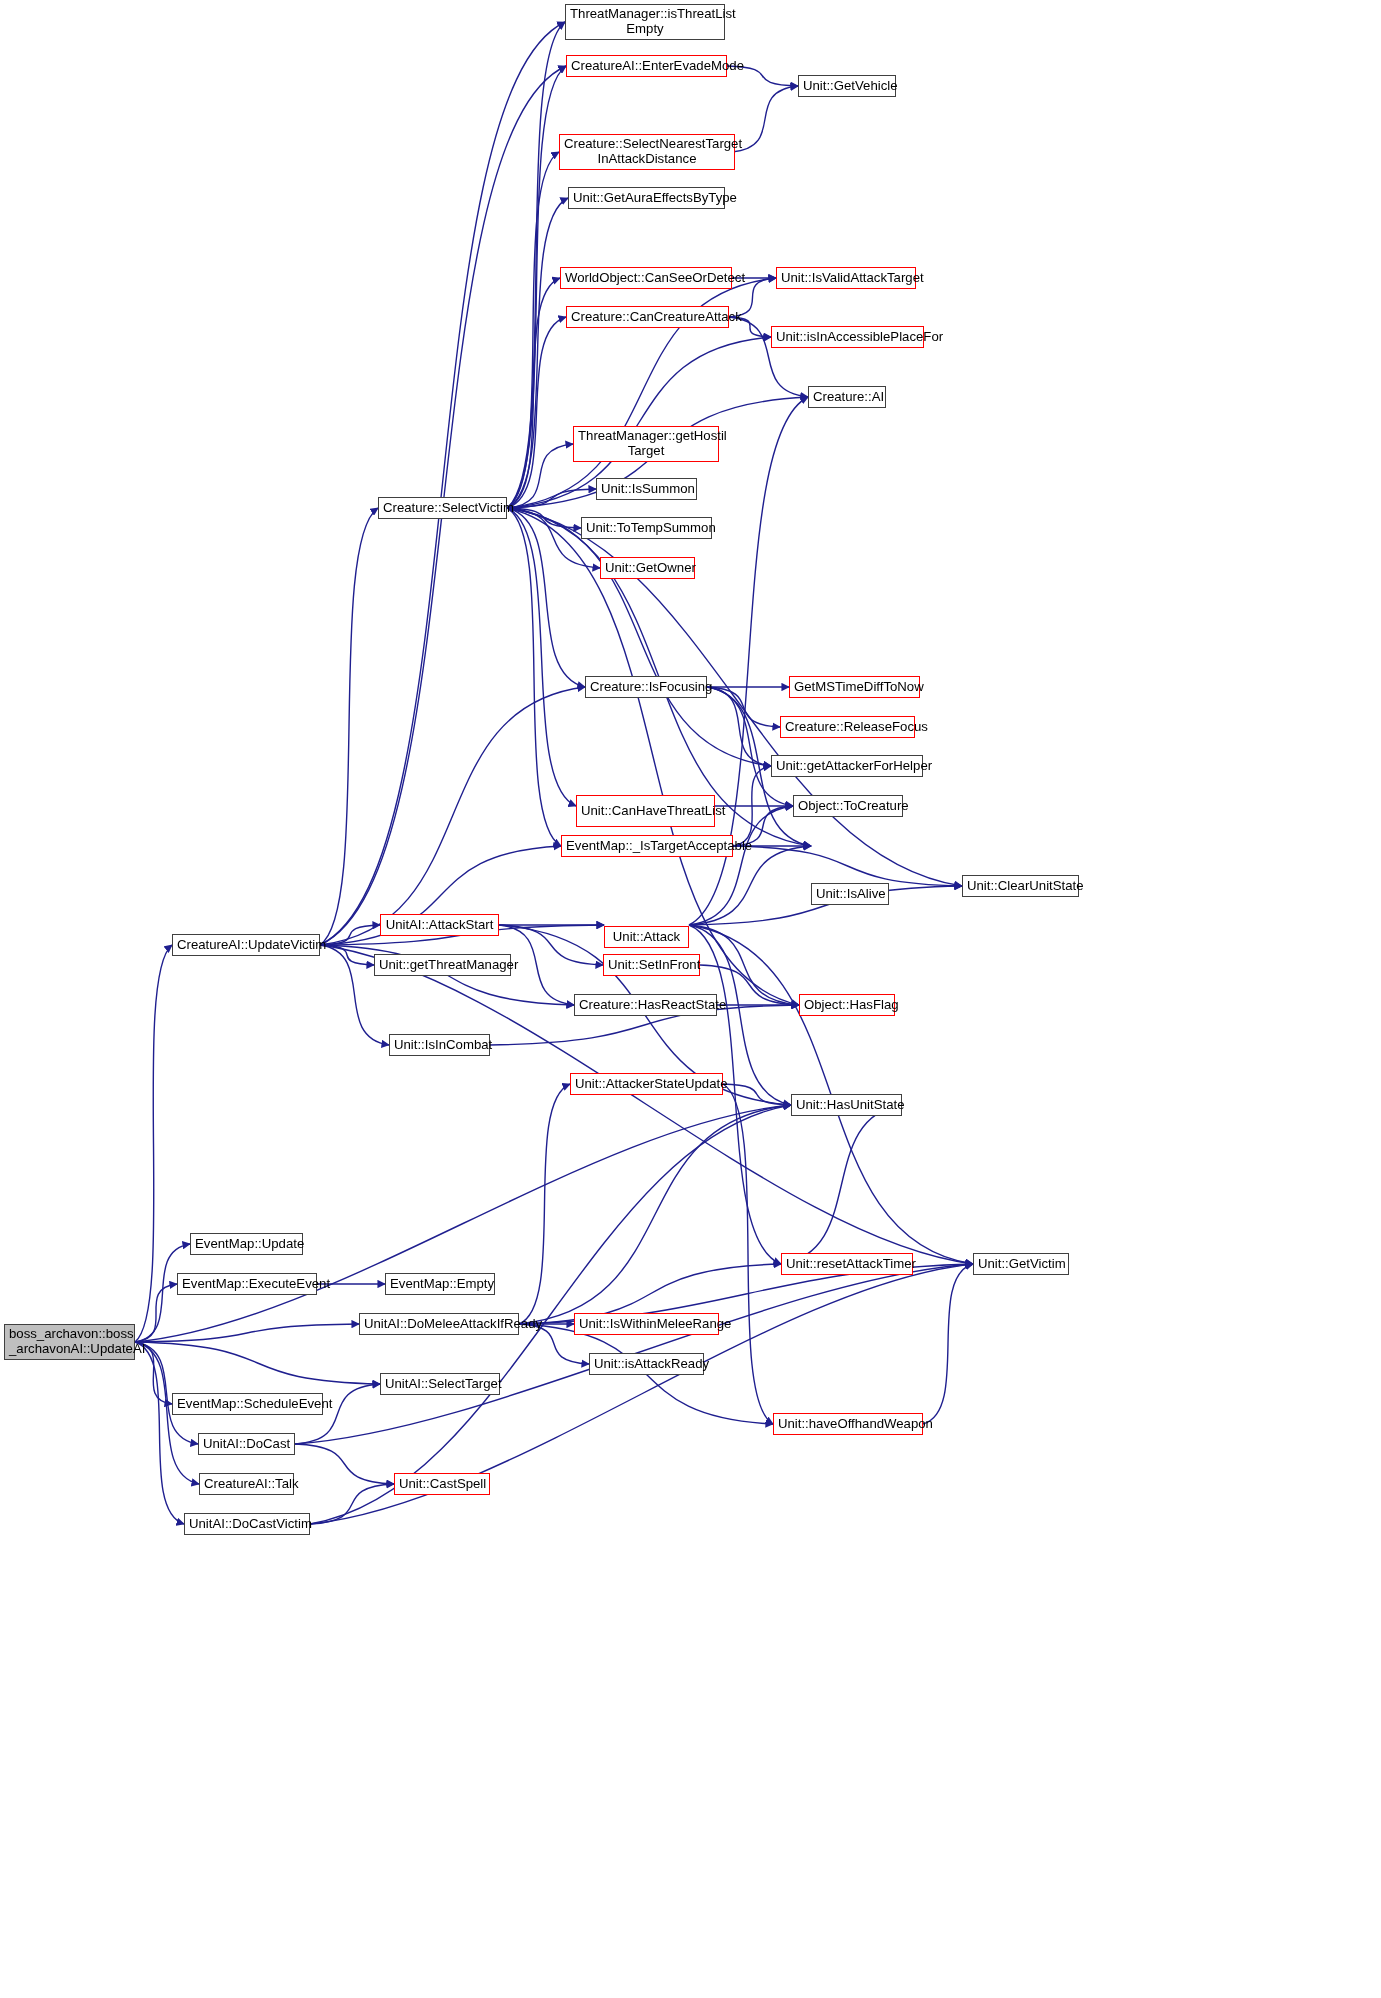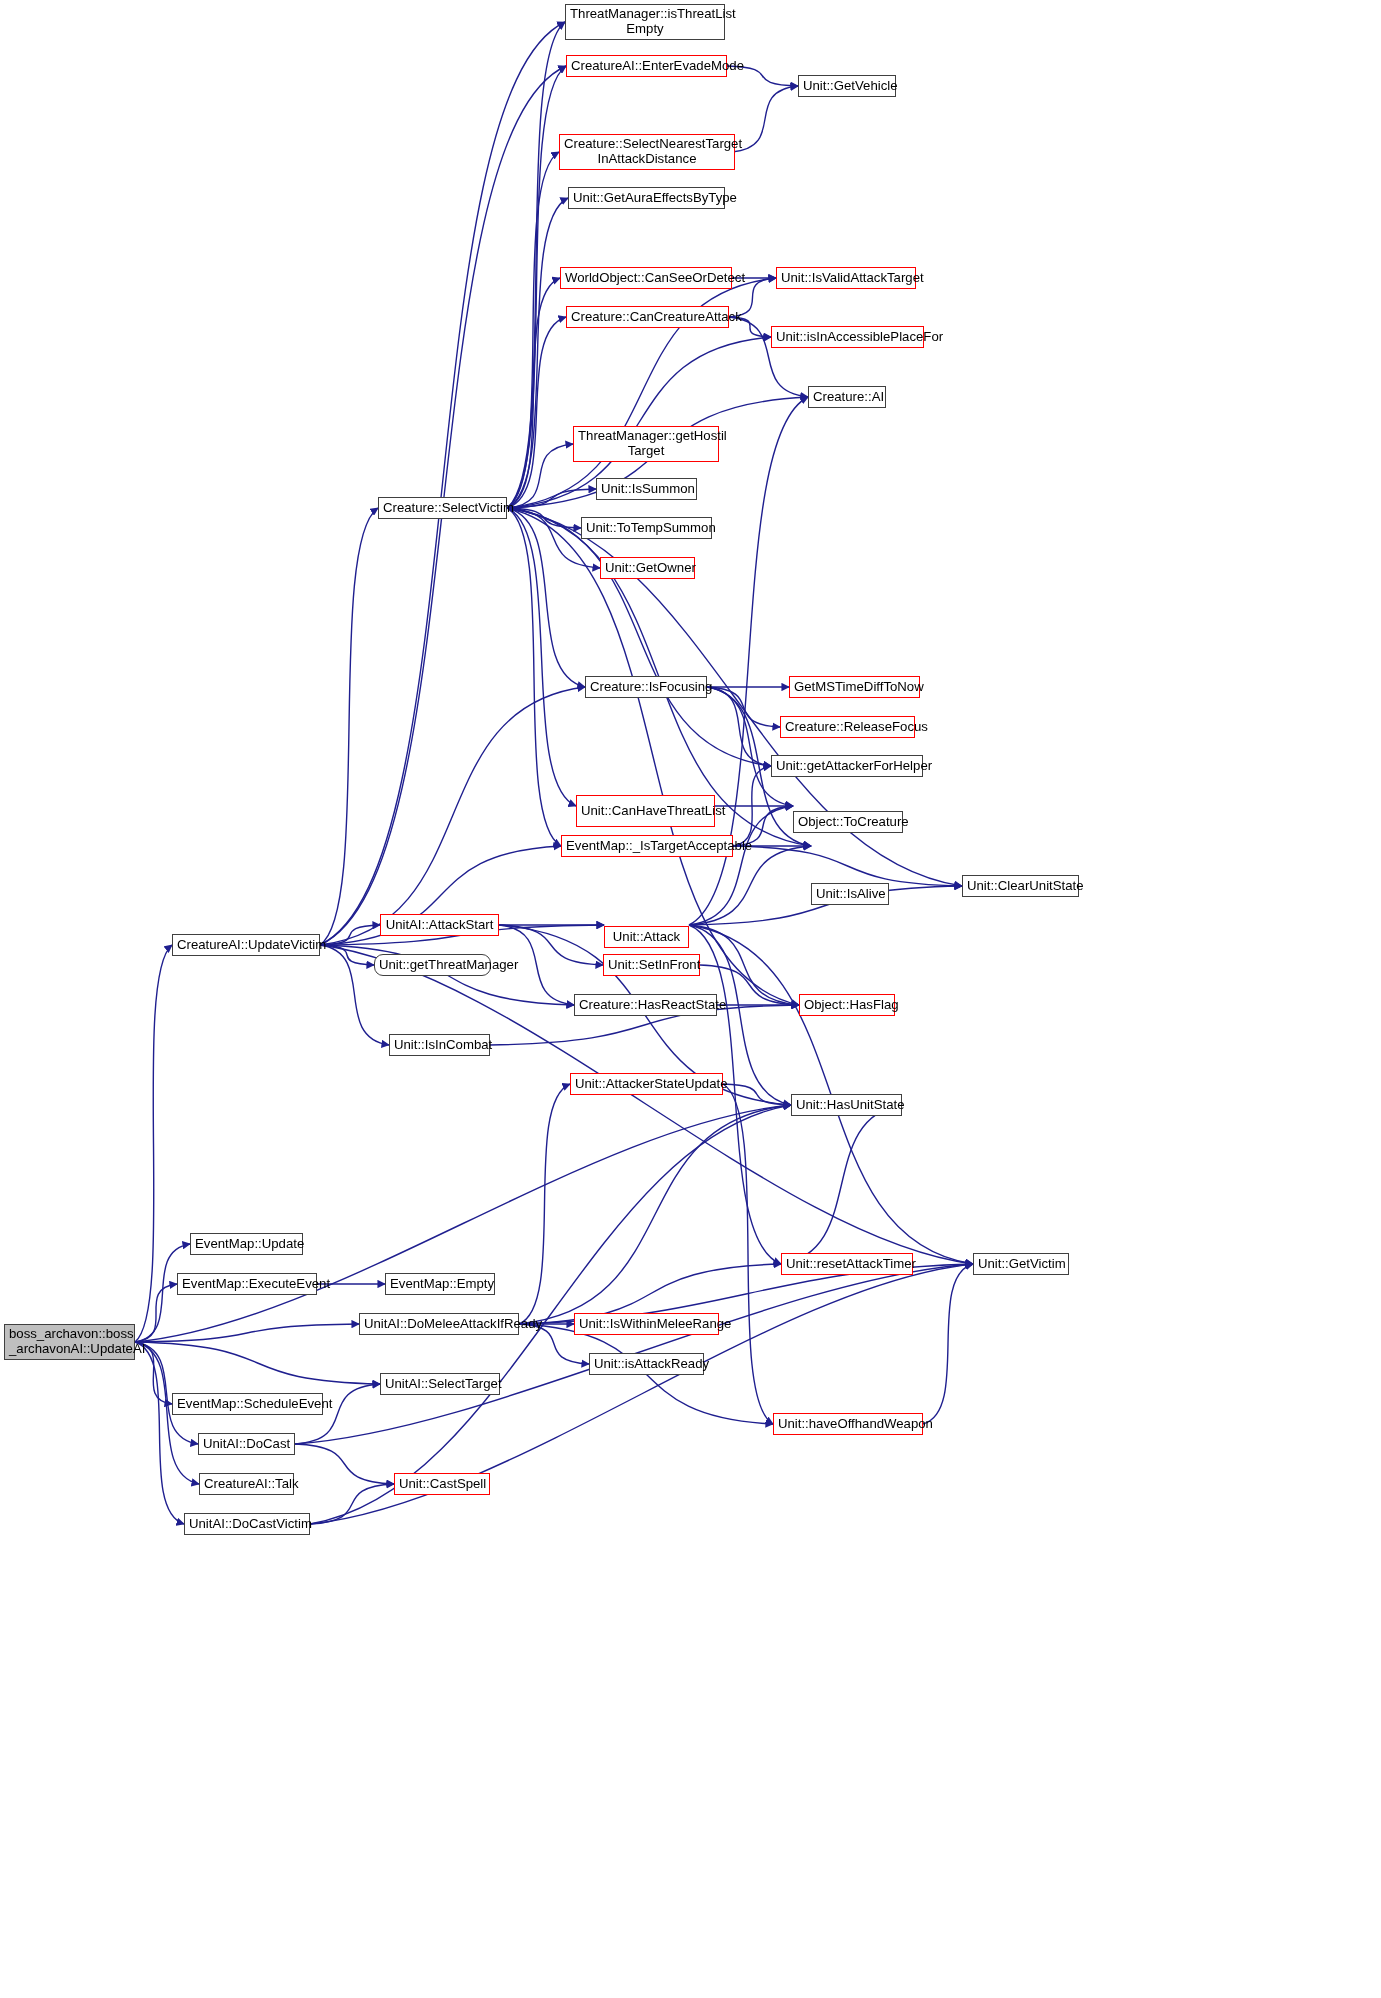--- a/index.html
+++ b/index.html
@@ -137,29 +137,29 @@
       <div class="node red" style="left: 573px; top: 426px; width: 146px; height: 36px;"><span>ThreatManager::getHostil
 Target</span></div>
       <div class="node black" style="left: 596px; top: 478px; width: 101px; height: 22px;"><span>Unit::IsSummon</span></div>
       <div class="node black" style="left: 581px; top: 517px; width: 131px; height: 22px;"><span>Unit::ToTempSummon</span></div>
       <div class="node red" style="left: 600px; top: 557px; width: 95px; height: 22px;"><span>Unit::GetOwner</span></div>
       <div class="node black" style="left: 378px; top: 497px; width: 129px; height: 22px;"><span>Creature::SelectVictim</span></div>
       <div class="node black" style="left: 585px; top: 676px; width: 122px; height: 22px;"><span>Creature::IsFocusing</span></div>
       <div class="node red" style="left: 789px; top: 676px; width: 131px; height: 22px; justify-content: flex-end;"><span>GetMSTimeDiffToNow</span></div>
       <div class="node red" style="left: 780px; top: 716px; width: 135px; height: 22px;"><span>Creature::ReleaseFocus</span></div>
       <div class="node black" style="left: 771px; top: 755px; width: 152px; height: 22px;"><span>Unit::getAttackerForHelper</span></div>
-      <div class="node black" style="left: 793px; top: 795px; width: 110px; height: 22px; margin-top: 16px;"><span>Object::ToCreature</span></div>
+      <div class="node black" style="left: 793px; top: 795px; width: 110px; height: 22px;"><span>Object::ToCreature</span></div>
       <div class="node red" style="left: 576px; top: 795px; width: 139px; height: 32px;"><span>Unit::CanHaveThreatList</span></div>
       <div class="node red" style="left: 561px; top: 835px; width: 172px; height: 22px;"><span>EventMap::_IsTargetAcceptable</span></div>
       <div class="node black" style="left: 811px; top: 835px; width: 78px; height: 22px; margin-top: 48px;"><span>Unit::IsAlive</span></div>
       <div class="node black" style="left: 962px; top: 875px; width: 117px; height: 22px;"><span>Unit::ClearUnitState</span></div>
       <div class="node black" style="left: 172px; top: 934px; width: 148px; height: 22px;"><span>CreatureAI::UpdateVictim</span></div>
       <div class="node red" style="left: 380px; top: 914px; width: 119px; height: 22px;"><span>UnitAI::AttackStart</span></div>
       <div class="node red" style="left: 604px; top: 914px; width: 85px; height: 22px; margin-top: 12px;"><span>Unit::Attack</span></div>
-      <div class="node black" style="left: 374px; top: 954px; width: 117px; height: 22px; border-radius: 9px;"><span>Unit::getThreatManager</span></div>
+      <div class="node black" style="left: 374px; top: 954px; width: 137px; height: 22px;"><span>Unit::getThreatManager</span></div>
       <div class="node red" style="left: 603px; top: 954px; width: 97px; height: 22px;"><span>Unit::SetInFront</span></div>
       <div class="node black" style="left: 574px; top: 994px; width: 143px; height: 22px;"><span>Creature::HasReactState</span></div>
       <div class="node red" style="left: 799px; top: 994px; width: 96px; height: 22px;"><span>Object::HasFlag</span></div>
       <div class="node black" style="left: 389px; top: 1034px; width: 101px; height: 22px;"><span>Unit::IsInCombat</span></div>
       <div class="node red" style="left: 570px; top: 1073px; width: 153px; height: 22px;"><span>Unit::AttackerStateUpdate</span></div>
       <div class="node black" style="left: 791px; top: 1094px; width: 111px; height: 22px;"><span>Unit::HasUnitState</span></div>
       <div class="node black" style="left: 190px; top: 1233px; width: 113px; height: 22px;"><span>EventMap::Update</span></div>
       <div class="node black" style="left: 177px; top: 1273px; width: 140px; height: 22px;"><span>EventMap::ExecuteEvent</span></div>
       <div class="node black" style="left: 385px; top: 1273px; width: 110px; height: 22px;"><span>EventMap::Empty</span></div>
       <div class="node black" style="left: 359px; top: 1313px; width: 160px; height: 22px;"><span>UnitAI::DoMeleeAttackIfReady</span></div>

